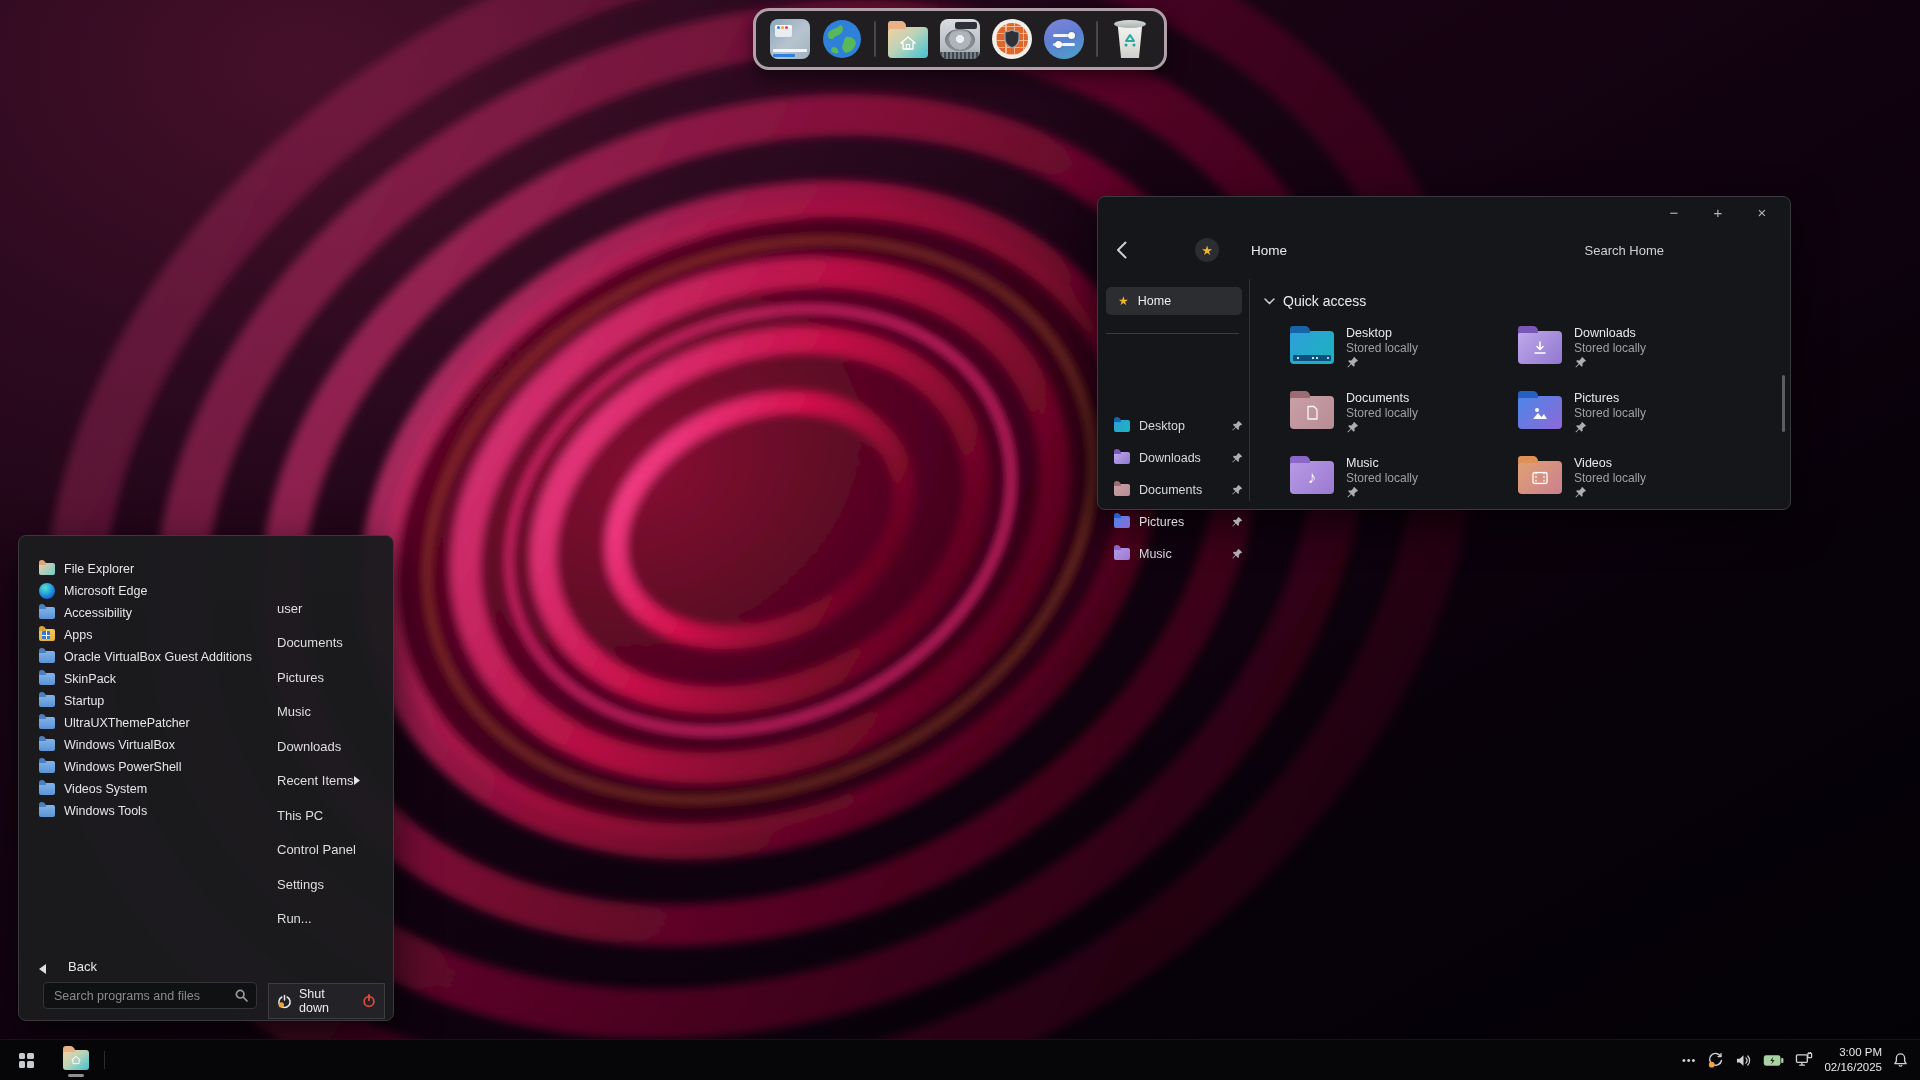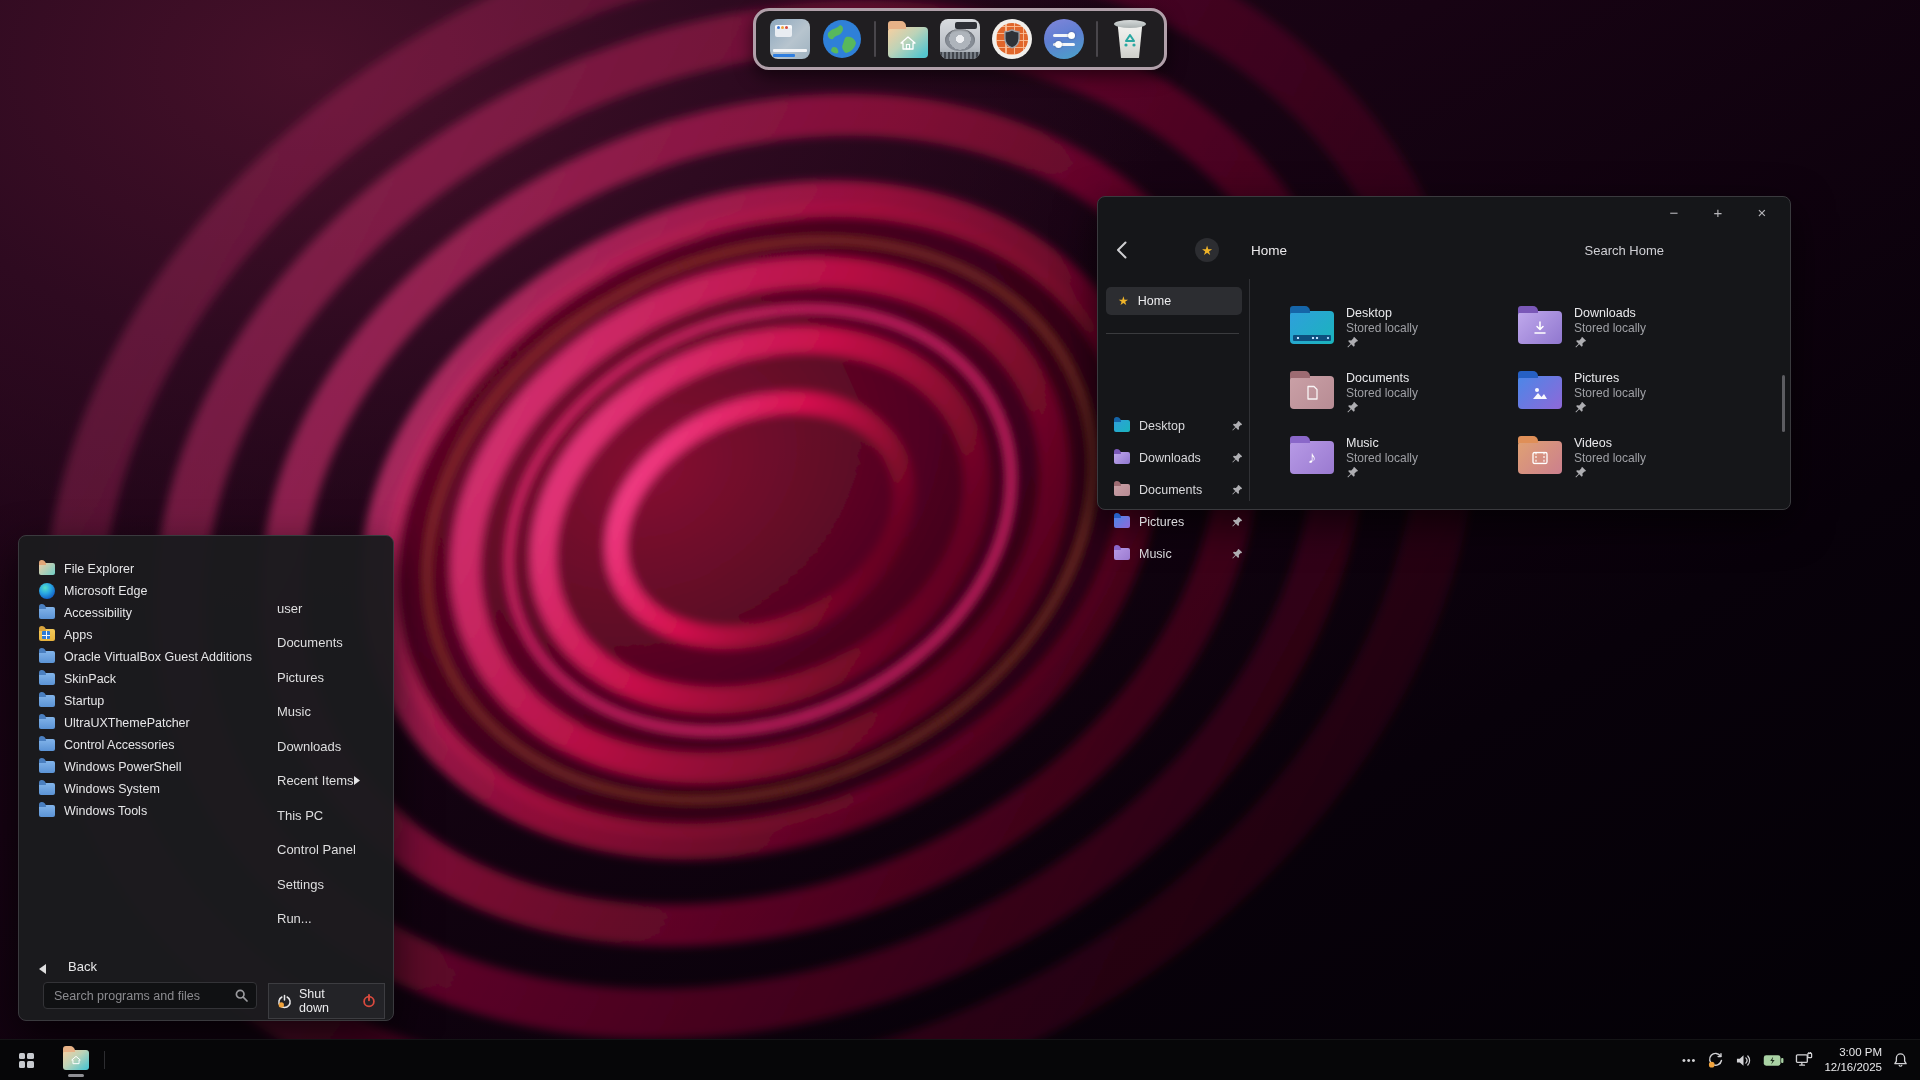--- a/index.html
+++ b/index.html
@@ -299,20 +299,26 @@
           <div class="fold sfold cw-music"></div>
           <span class="lb">Music</span>
           <svg class="pin" width="12" height="12" viewBox="0 0 16 16">
               <path d="M10.2 1.2 14.8 5.8l-1.1 1.1-.7-.2-2.6 2.6.3 2.7-1.2 1.2-3.1-3.1-3.9 3.9-.7-.7 3.9-3.9L2.6 6.3l1.2-1.2 2.7.3 2.6-2.6-.2-.7z" fill="#aeaeb2"></path>
             </svg>
         </div>
       </div>
       <div class="x-divider"></div>
 
       <div class="x-main">
+        <div class="x-qa">
+          <svg width="11" height="7" viewBox="0 0 11 7">
+            <path d="M1 1l4.5 4.5L10 1" fill="none" stroke="#d8d8db" stroke-width="1.4" stroke-linecap="round"></path>
+          </svg>
+          <span>Quick access</span>
+        </div>
         <div class="x-grid">
 
           <div class="x-item">
             <div class="fold xfold cw-desktop">
                 <div class="dstrip"></div>
               </div>
             <div class="txt">
               <span class="nm">Desktop</span>
               <span class="sub">Stored locally</span>
               <svg class="pin" width="13" height="13" viewBox="0 0 16 16">
@@ -429,29 +435,29 @@
       <div class="sm-pitem">
         <div class="fold mfold"></div>
         <span class="lb">Startup</span>
       </div>
       <div class="sm-pitem">
         <div class="fold mfold"></div>
         <span class="lb">UltraUXThemePatcher</span>
       </div>
       <div class="sm-pitem">
         <div class="fold mfold"></div>
-        <span class="lb">Control Accessories</span>
+        <span class="lb">Windows VirtualBox</span>
       </div>
       <div class="sm-pitem">
         <div class="fold mfold"></div>
         <span class="lb">Windows PowerShell</span>
       </div>
       <div class="sm-pitem">
         <div class="fold mfold"></div>
-        <span class="lb">Windows System</span>
+        <span class="lb">Videos System</span>
       </div>
       <div class="sm-pitem">
         <div class="fold mfold"></div>
         <span class="lb">Windows Tools</span>
       </div>
     </div>
 
     <div class="sm-right">
       <div class="sm-place">
           <span>user</span>
@@ -563,21 +569,21 @@
       <span class="ic">
         <svg width="18" height="16" viewBox="0 0 19 17">
           <rect x="1.5" y="3" width="11.5" height="8" rx="1" fill="none" stroke="#d2d2d5" stroke-width="1.4"></rect>
           <path d="M5 14h5M7.2 11v3" stroke="#d2d2d5" stroke-width="1.4" stroke-linecap="round"></path>
           <rect x="13.6" y="1.4" width="4" height="4.6" rx="0.8" fill="none" stroke="#d2d2d5" stroke-width="1.3"></rect>
           <path d="M14.7 1.4V0M16.5 1.4V0" stroke="#d2d2d5" stroke-width="1.2"></path>
         </svg>
       </span>
       <div class="tb-clock">
         <div>3:00 PM</div>
-        <div>12/16/2025</div>
+        <div>02/16/2025</div>
       </div>
       <span class="ic">
         <svg width="15" height="16" viewBox="0 0 16 17">
           <path d="M8 2a4.4 4.4 0 0 0-4.4 4.4v3.4L2 12.4h12l-1.6-2.6V6.4A4.4 4.4 0 0 0 8 2z" fill="none" stroke="#d2d2d5" stroke-width="1.4" stroke-linejoin="round"></path>
           <path d="M6.6 14.2a1.5 1.5 0 0 0 2.8 0" fill="none" stroke="#d2d2d5" stroke-width="1.3" stroke-linecap="round"></path>
         </svg>
       </span>
     </div>
   </div>
 

